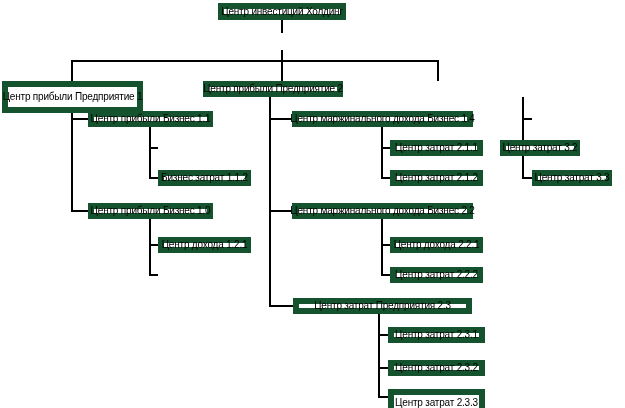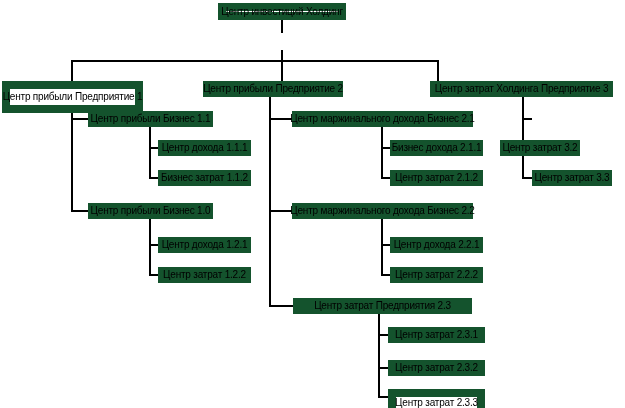--- a/index.html
+++ b/index.html
@@ -7,21 +7,21 @@
     position: relative;
     width: 625px;
     height: 408px;
     background: #ffffff;
     font-family: "Liberation Sans", sans-serif;
     overflow: hidden;
   }
   .node {
     position: absolute;
     box-sizing: border-box;
-    border: 8px solid #14532d;
+    border: 6px solid #14532d;
     background: #ffffff;
     color: #000000;
     display: flex;
     align-items: center;
     justify-content: center;
     font-size: 10px;
     letter-spacing: -0.2px;
     white-space: nowrap;
     line-height: 1;
   }
@@ -68,31 +68,28 @@
 
   <div class="ln" style="left:522px;top:97px;width:2px;height:82px"></div>
   <div class="ln" style="left:522px;top:118px;width:10px;height:2px"></div>
   <div class="ln" style="left:522px;top:147px;width:10px;height:2px"></div>
   <div class="ln" style="left:522px;top:177px;width:10px;height:2px"></div>
 
   <div class="node" style="left:218px;top:3px;width:128px;height:17px">Центр инвестиций Холдинг</div>
 
   <div class="node" style="left:2px;top:81px;width:141px;height:32px">Центр прибыли Предприятие 1</div>
   <div class="node" style="left:203px;top:81px;width:140px;height:16px">Центр прибыли Предприятие 2</div>
-  <div class="node" style="left:430px;top:81px;width:183px;height:16px">Центр затрат Холдинга Предприятие 3</div>
 
   <div class="node" style="left:88px;top:111px;width:125px;height:16px">Центр прибыли Бизнес 1.1</div>
-  <div class="node" style="left:158px;top:140px;width:93px;height:16px">Центр дохода 1.1.1</div>
   <div class="node" style="left:158px;top:170px;width:93px;height:16px">Бизнес затрат 1.1.2</div>
   <div class="node" style="left:88px;top:203px;width:125px;height:16px">Центр прибыли Бизнес 1.0</div>
   <div class="node" style="left:158px;top:237px;width:93px;height:16px">Центр дохода 1.2.1</div>
-  <div class="node" style="left:158px;top:267px;width:93px;height:16px">Центр затрат 1.2.2</div>
 
-  <div class="node" style="left:292px;top:111px;width:181px;height:16px">Центр маржинального дохода Бизнес 2.1</div>
-  <div class="node" style="left:390px;top:140px;width:93px;height:16px">Бизнес дохода 2.1.1</div>
+  <div class="node" style="left:292px;top:111px;width:181px;height:16px">Центр маржинального дохода Бизнес 1.4</div>
+  <div class="node" style="left:390px;top:140px;width:93px;height:16px">Центр затрат 2.1.1</div>
   <div class="node" style="left:390px;top:170px;width:93px;height:16px">Центр затрат 2.1.2</div>
   <div class="node" style="left:292px;top:203px;width:181px;height:16px">Центр маржинального дохода Бизнес 2.2</div>
   <div class="node" style="left:390px;top:237px;width:93px;height:16px">Центр дохода 2.2.1</div>
   <div class="node" style="left:390px;top:267px;width:93px;height:16px">Центр затрат 2.2.2</div>
   <div class="node" style="left:293px;top:298px;width:179px;height:16px">Центр затрат Предприятия 2.3</div>
   <div class="node" style="left:388px;top:327px;width:97px;height:16px">Центр затрат 2.3.1</div>
   <div class="node" style="left:388px;top:360px;width:97px;height:16px">Центр затрат 2.3.2</div>
   <div class="node" style="left:388px;top:389px;width:97px;height:28px">Центр затрат 2.3.3</div>
 
   <div class="node" style="left:500px;top:140px;width:80px;height:16px">Центр затрат 3.2</div>

